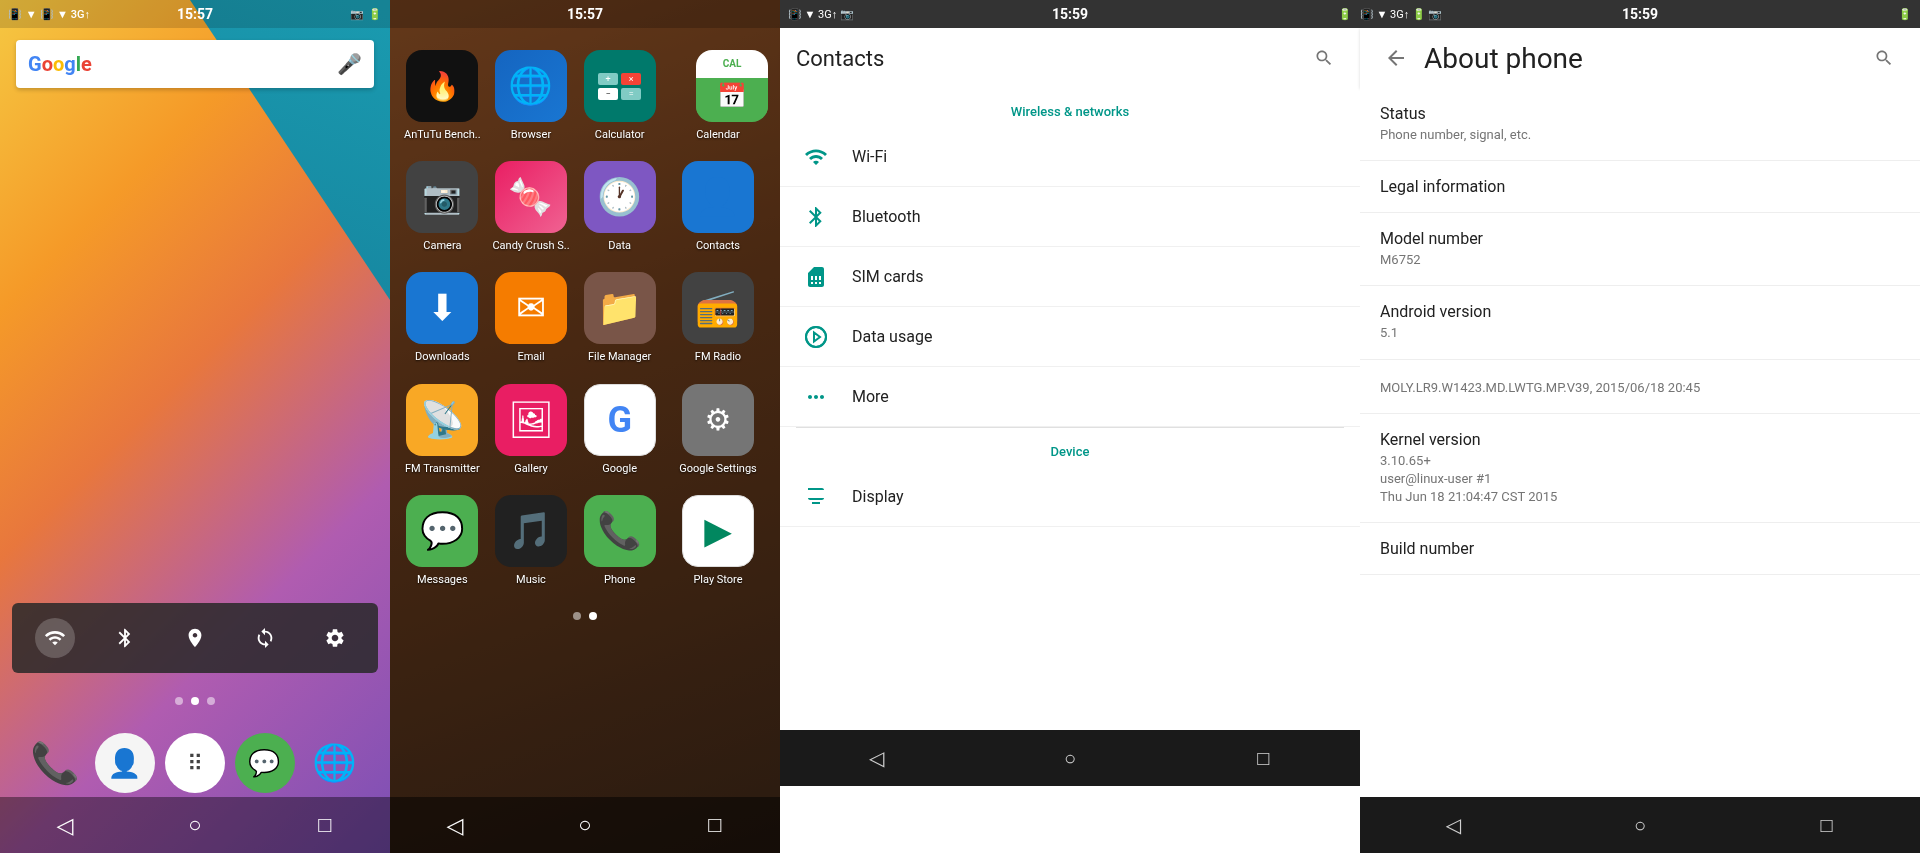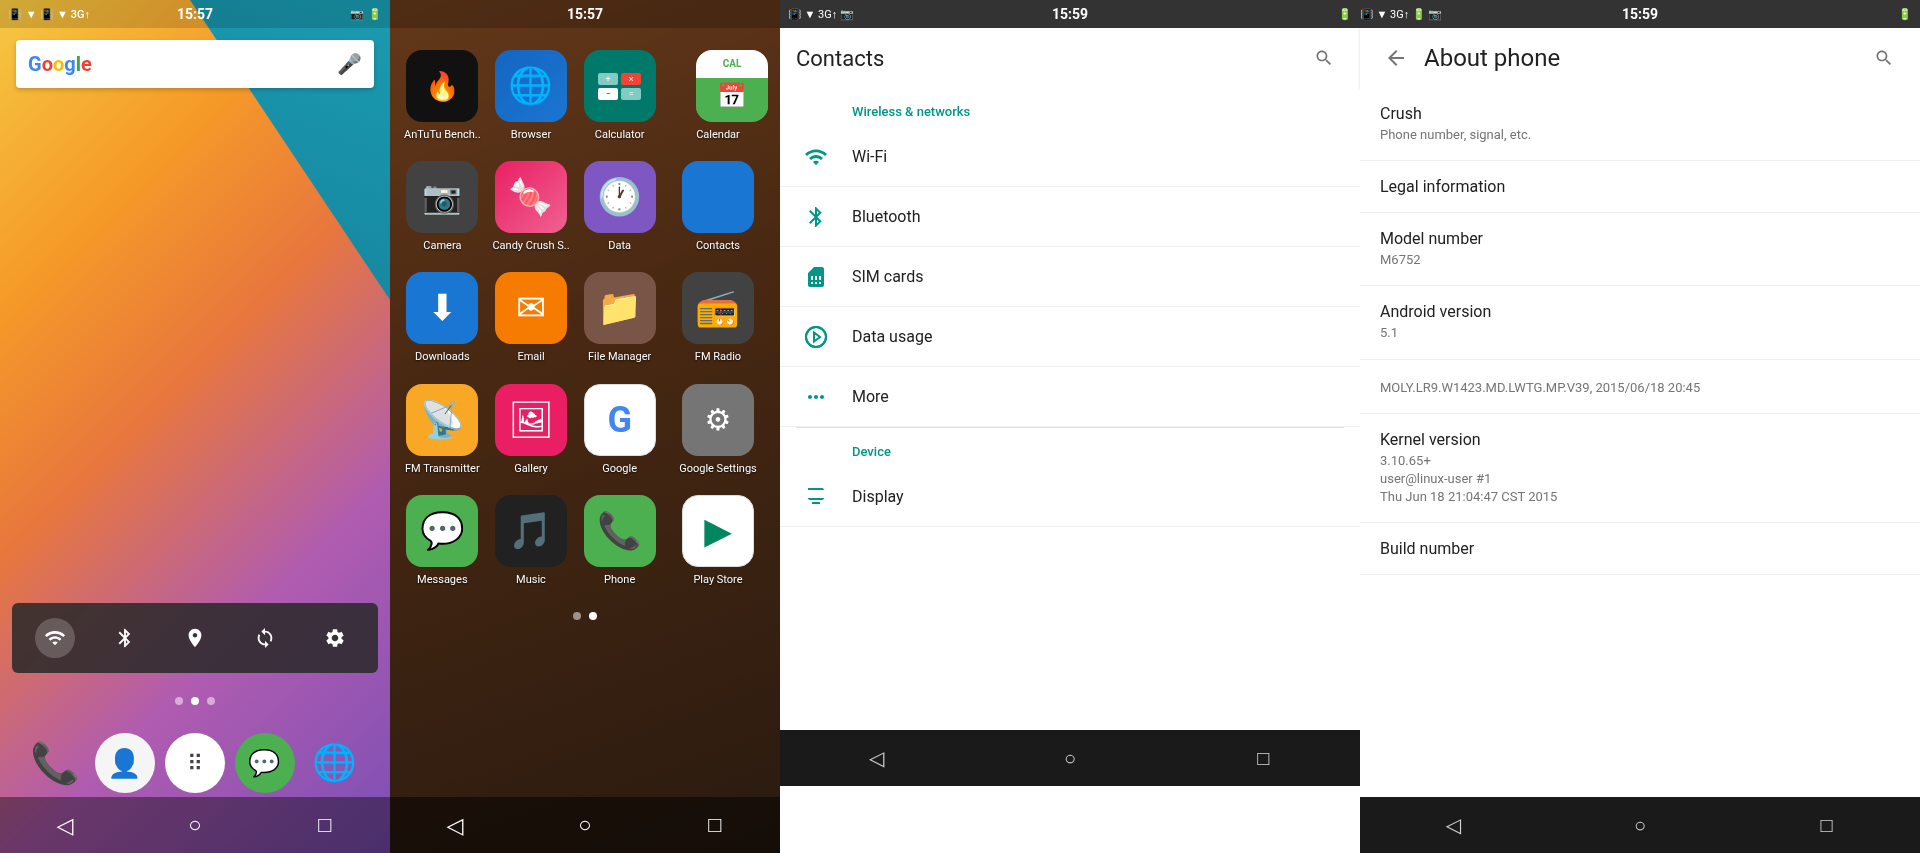--- a/index.html
+++ b/index.html
@@ -269,20 +269,21 @@
     .search-icon-btn {
       width: 40px; height: 40px;
       display: flex; align-items: center; justify-content: center;
       color: #757575;
       font-size: 20px;
     }
     .settings-list {
       flex: 1;
       overflow-y: auto;
       background: #fff;
+      text-align: center;
     }
     .settings-section-header {
       padding: 16px 72px 8px;
       font-size: 13px;
       font-weight: 500;
       color: #009688;
     }
     .settings-item {
       display: flex;
       align-items: center;
@@ -340,21 +341,21 @@
       gap: 8px;
       box-shadow: 0 1px 3px rgba(0,0,0,0.15);
     }
     .about-back {
       font-size: 22px;
       color: #757575;
       width: 40px; height: 40px;
       display: flex; align-items: center; justify-content: center;
     }
     .about-title {
-      font-size: 24px;
+      font-size: 28px;
       color: #212121;
       flex: 1;
     }
     .about-search {
       font-size: 20px;
       color: #757575;
       width: 40px; height: 40px;
       display: flex; align-items: center; justify-content: center;
     }
     .about-list {
@@ -712,21 +713,21 @@
     <span class="about-title">About phone</span>
     <div class="about-search">
       <svg width="20" height="20" viewBox="0 0 24 24" fill="#757575">
           <path d="M15.5 14h-.79l-.28-.27C15.41 12.59 16 11.11 16 9.5 16 5.91 13.09 3 9.5 3S3 5.91 3 9.5 5.91 16 9.5 16c1.61 0 3.09-.59 4.23-1.57l.27.28v.79l5 4.99L20.49 19l-4.99-5zm-6 0C7.01 14 5 11.99 5 9.5S7.01 5 9.5 5 14 7.01 14 9.5 11.99 14 9.5 14z"></path>
         </svg>
     </div>
   </div>
 
   <div class="about-list">
     <div class="about-item">
-      <div class="about-item-title">Crush</div>
+      <div class="about-item-title">Status</div>
       <div class="about-item-value">Phone number, signal, etc.</div>
     </div>
     <div class="about-item">
       <div class="about-item-title">Legal information</div>
     </div>
     <div class="about-item">
       <div class="about-item-title">Model number</div>
       <div class="about-item-value">M6752</div>
     </div>
     <div class="about-item">

